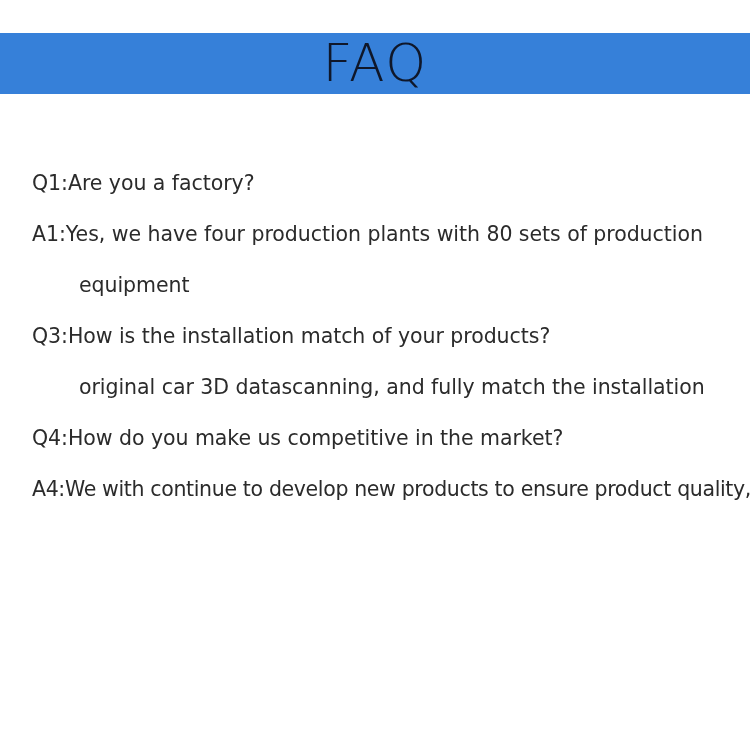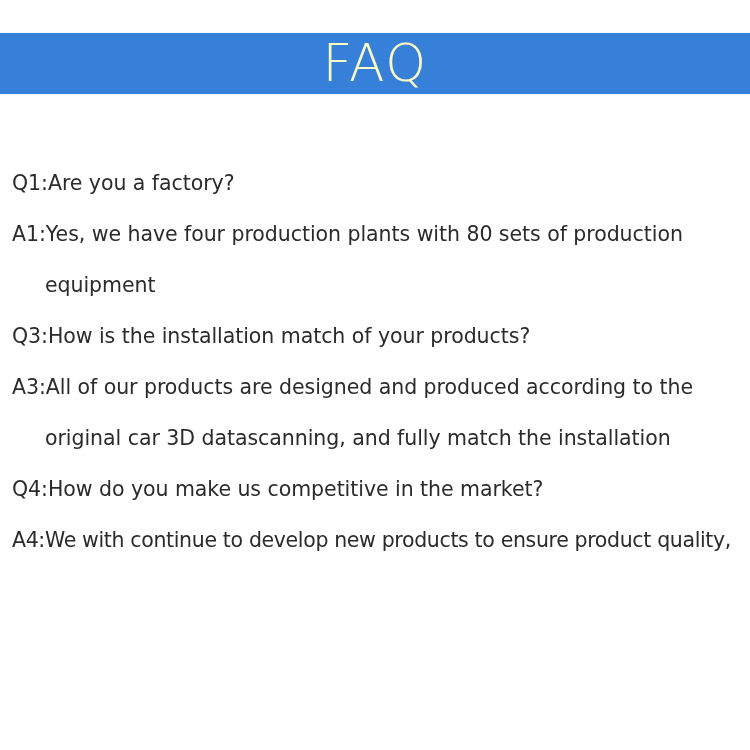--- a/index.html
+++ b/index.html
@@ -30,21 +30,21 @@
     top: 33px;
     width: 750px;
     height: 61px;
     background: #3680D9;
     display: flex;
     align-items: center;
     justify-content: center;
     box-sizing: border-box;
   }
   .header-title {
-    color: #fef9c3;
+    color: #0f172a;
     font-family: "DejaVu Sans", "Liberation Sans", sans-serif;
     font-size: 52px;
     font-weight: 300;
     letter-spacing: 1.5px;
     line-height: 1;
     white-space: nowrap;
     transform: translateY(-1px);
   }
 
   
@@ -55,45 +55,44 @@
     width: 750px;
   }
 
   .faq-line {
     font-family: "DejaVu Sans", "Liberation Sans", sans-serif;
     font-size: 20.5px;
     font-weight: 400;
     color: #2b2b2b;
     line-height: 51px;
     height: 51px;
-    padding-left: 12px;
+    padding-left: 32px;
     white-space: nowrap;
     letter-spacing: -0.05px;
     box-sizing: border-box;
   }
   .faq-line.continuation {
-    padding-left: 45px;
+    padding-left: 79px;
   }
   .faq-line.tight {
     letter-spacing: -0.35px;
   }
 </style>
 </head>
 <body>
 
 <div id="faq-page">
 
   <div class="header-banner">
     <div class="header-title">FAQ</div>
   </div>
 
   <div class="faq-body">
     <div class="faq-line">Q1:Are you a factory?</div>
     <div class="faq-line">A1:Yes, we have four production plants with 80 sets of production</div>
     <div class="faq-line continuation">equipment</div>
     <div class="faq-line">Q3:How is the installation match of your products?</div>
-    <div class="faq-line">A3:All of our products are designed and produced according to the</div>
     <div class="faq-line continuation">original car 3D datascanning, and fully match the installation</div>
     <div class="faq-line">Q4:How do you make us competitive in the market?</div>
     <div class="faq-line tight">A4:We with continue to develop new products to ensure product quality,</div>
   </div>
 
 </div>
 
 </body></html>

